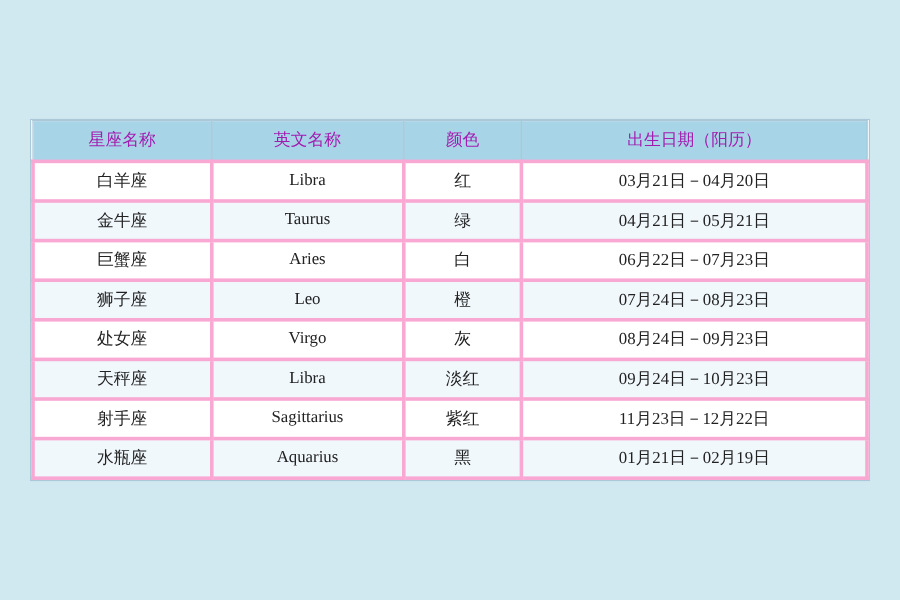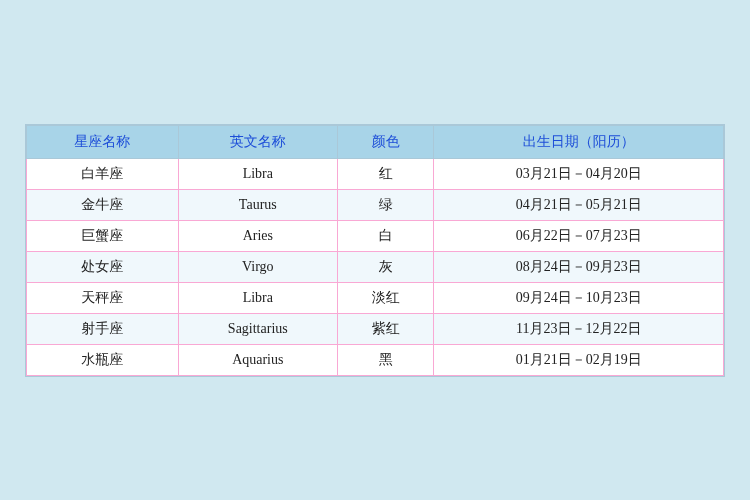--- a/index.html
+++ b/index.html
@@ -32,33 +32,33 @@
 
     thead tr {
       background-color: #a8d4e8;
     }
 
     thead th {
       border: 1px solid #aac8d8;
       padding: 7px 10px;
       text-align: center;
       font-weight: normal;
-      color: #1d4ed8;
+      color: #a21caf;
     }
 
     tbody tr {
       background-color: #ffffff;
     }
 
     tbody tr:nth-child(even) {
       background-color: #f0f8fc;
     }
 
     tbody td {
-      border: 1px solid #f9a8d4;
+      border: 3px solid #f9a8d4;
       padding: 6px 10px;
       text-align: center;
       color: #222222;
     }
   </style>
 </head>
 <body>
 
 <div class="container">
   <table>
@@ -83,20 +83,26 @@
           <td>绿</td>
           <td>04月21日－05月21日</td>
         </tr>
         <tr>
           <td>巨蟹座</td>
           <td>Aries</td>
           <td>白</td>
           <td>06月22日－07月23日</td>
         </tr>
         <tr>
+          <td>狮子座</td>
+          <td>Leo</td>
+          <td>橙</td>
+          <td>07月24日－08月23日</td>
+        </tr>
+        <tr>
           <td>处女座</td>
           <td>Virgo</td>
           <td>灰</td>
           <td>08月24日－09月23日</td>
         </tr>
         <tr>
           <td>天秤座</td>
           <td>Libra</td>
           <td>淡红</td>
           <td>09月24日－10月23日</td>

